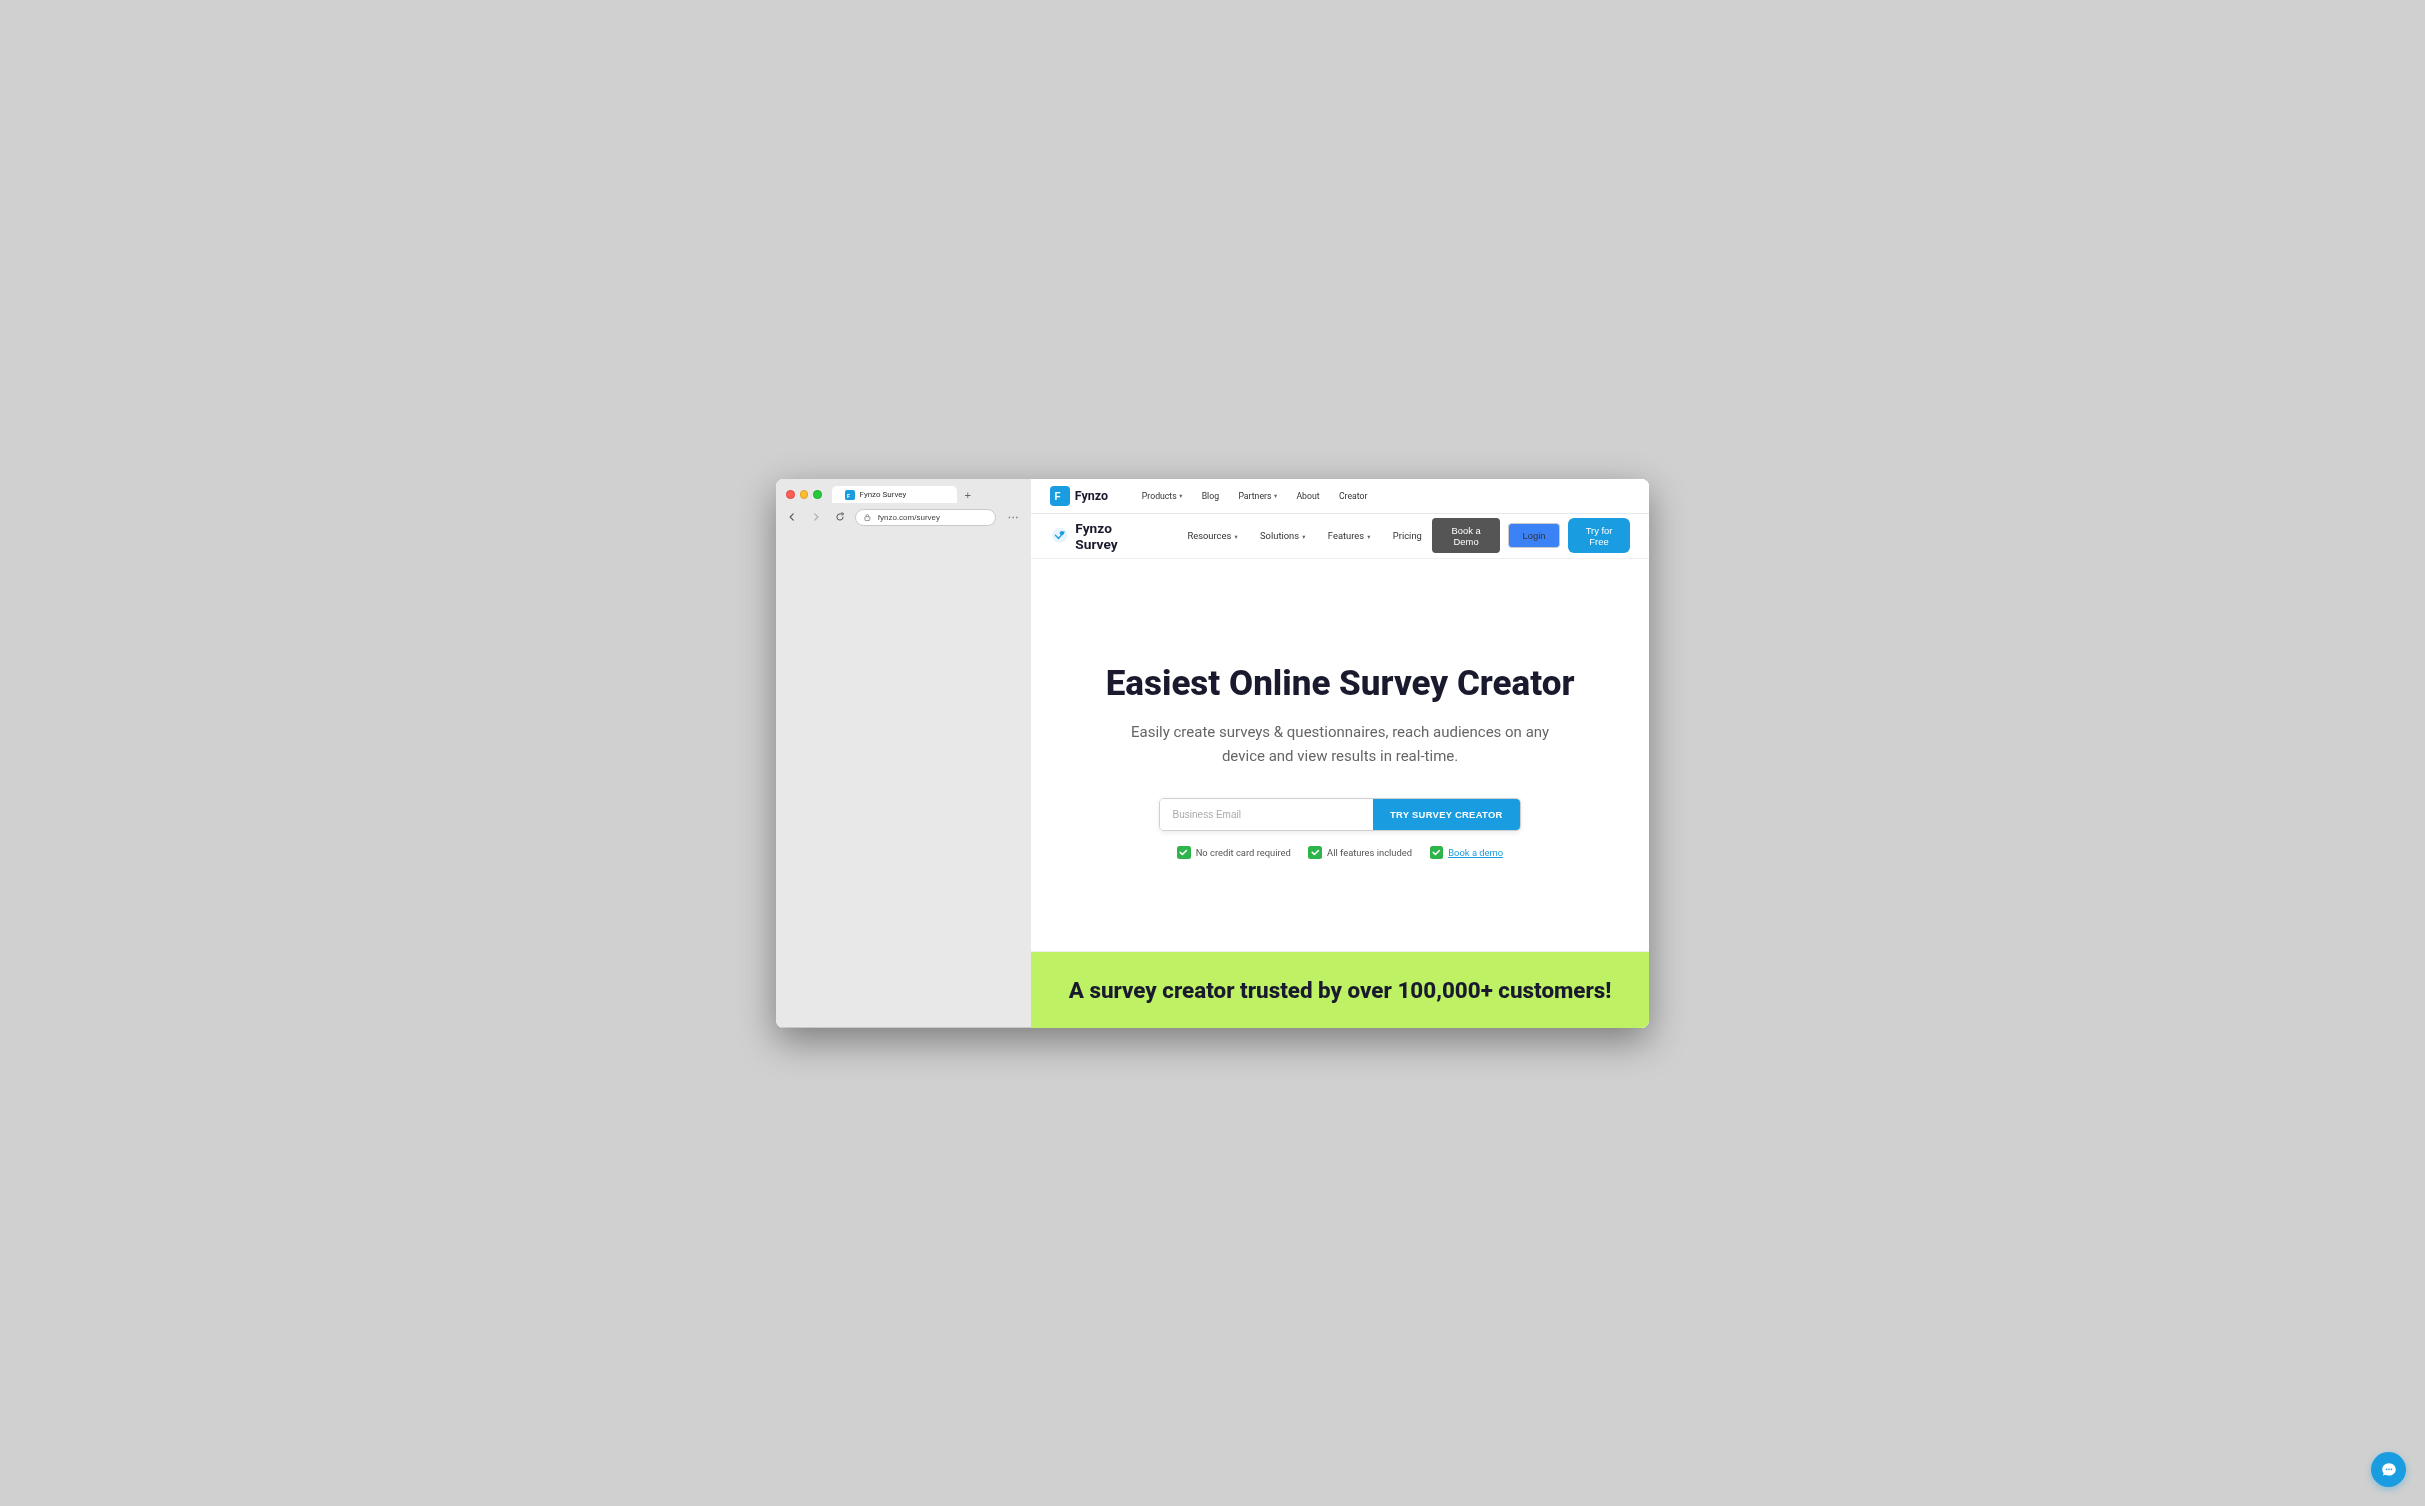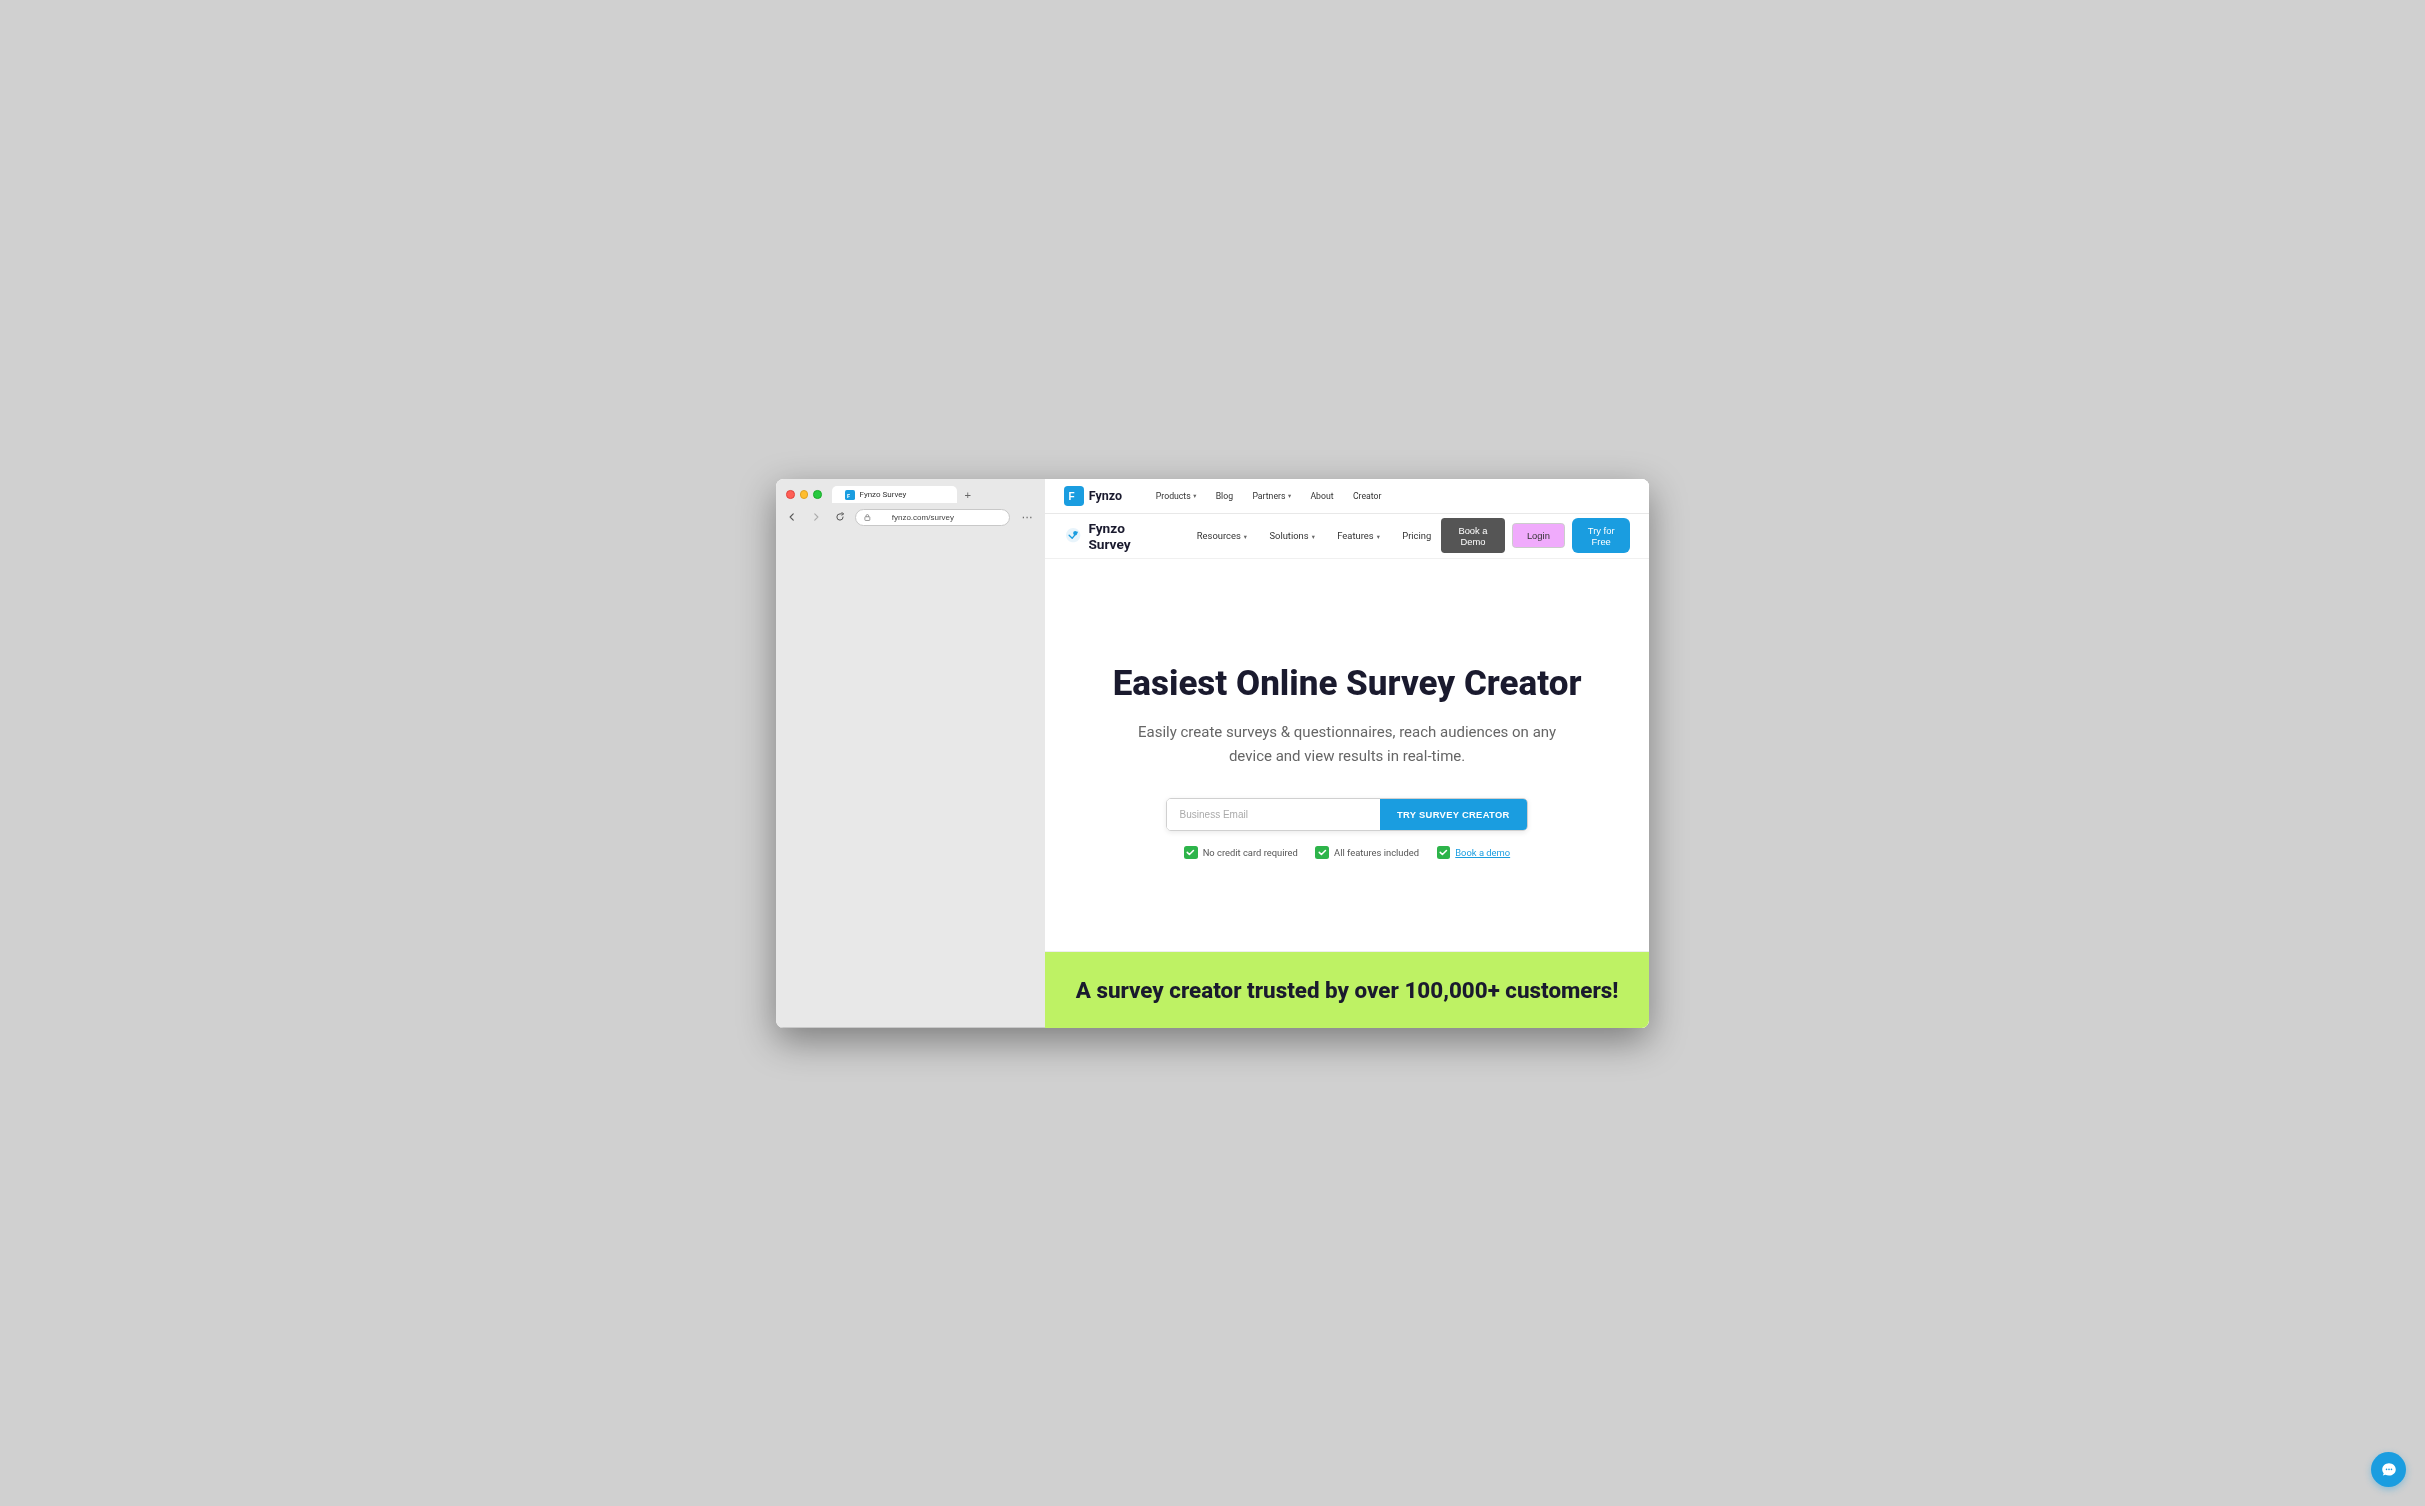--- a/index.html
+++ b/index.html
@@ -104,21 +104,21 @@
     .address-bar {
       flex: 1;
       background: #ffffff;
       border: 0.6px solid #c8c8c8;
       border-radius: 12.5px;
       padding: 3.1px 7.5px;
       font-size: 8px;
       color: #444;
       display: flex;
       align-items: center;
-      gap: 20px;
+      gap: 6px;
     }
 
     .address-bar input {
       border: none;
       outline: none;
       flex: 1;
       font-size: 8px;
       color: #444;
       background: transparent;
     }
@@ -243,21 +243,21 @@
       color: #fff;
       border: none;
       border-radius: 3.7px;
       font-size: 9.4px;
       font-weight: 500;
       cursor: pointer;
     }
 
     .btn-login {
       padding: 6.2px 13.7px;
-      background: #f0abfc;
+      background: #3b82f6;
       color: #333;
       border: 1.2px solid #ccc;
       border-radius: 3.7px;
       font-size: 9.4px;
       font-weight: 500;
       cursor: pointer;
     }
 
     .btn-try-free {
       padding: 6.2px 13.7px;

